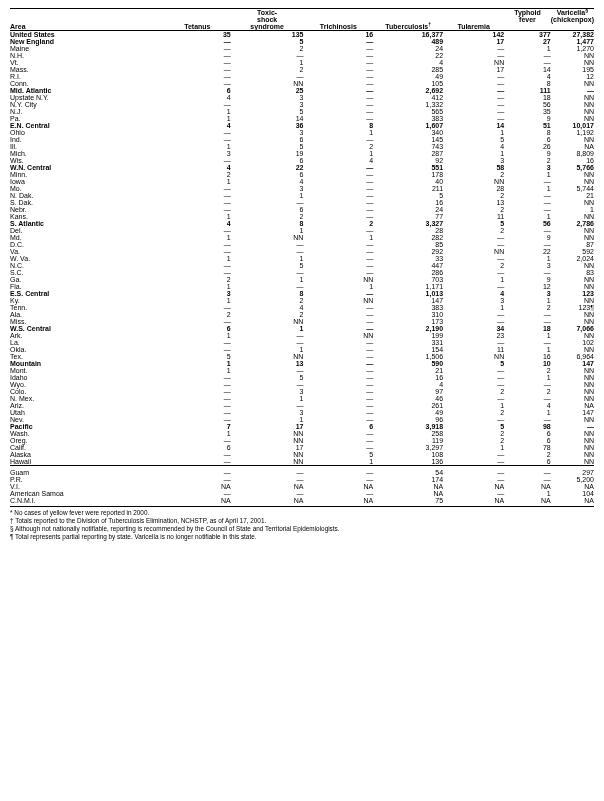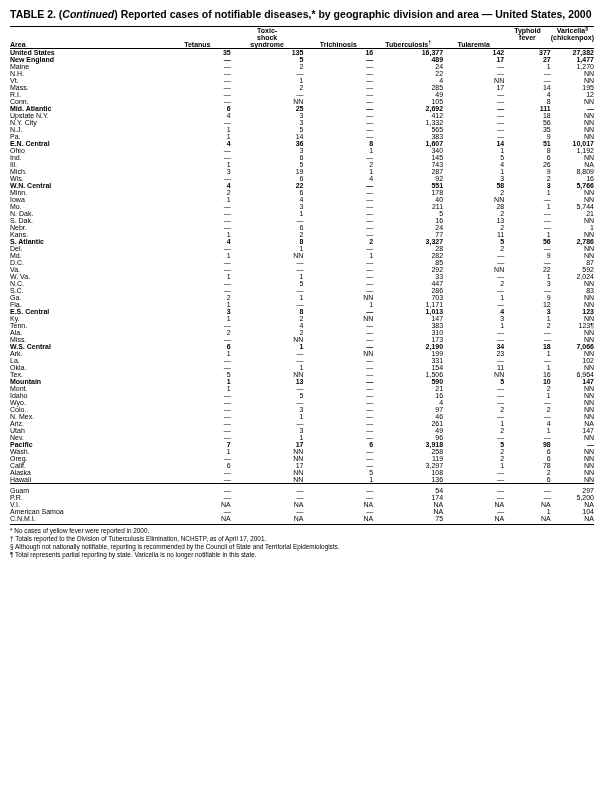--- a/index.html
+++ b/index.html
@@ -100,23 +100,20 @@
   col.c-4 { width: 12%; }
   col.c-5 { width: 10.5%; }
   col.c-6 { width: 8%; }
   col.c-7 { width: 10%; }
 </style>
 </head>
 <body>
 
 <div class="page">
 
-  <div class="title">
-    <span>TABLE 2. (</span><span class="cont">Continued</span><span>) Reported cases of notifiable diseases,* by geographic division and area — United States, 2000</span>
-  </div>
 
   <table class="main">
     <colgroup>
       <col class="c-area">
         <col class="c-1">
         <col class="c-2">
         <col class="c-3">
         <col class="c-4">
         <col class="c-5">
         <col class="c-6">

